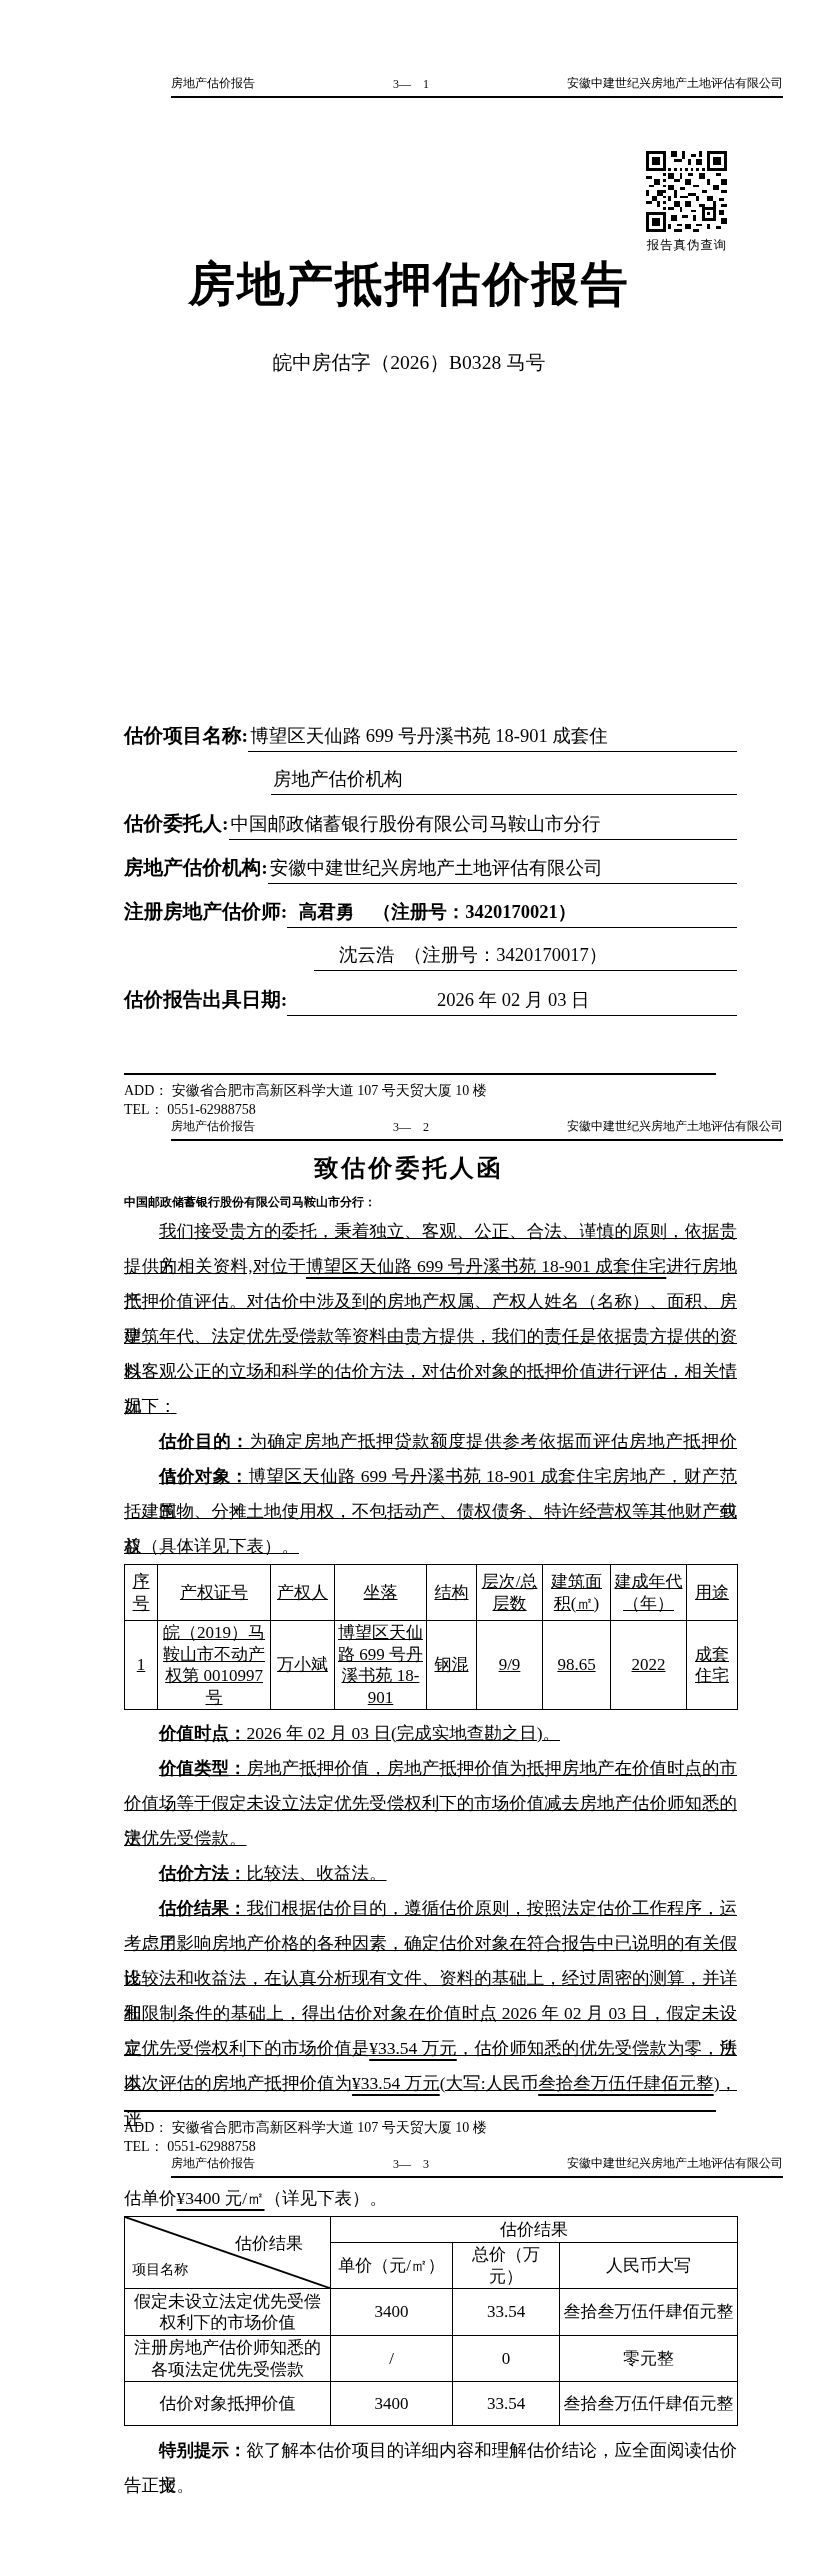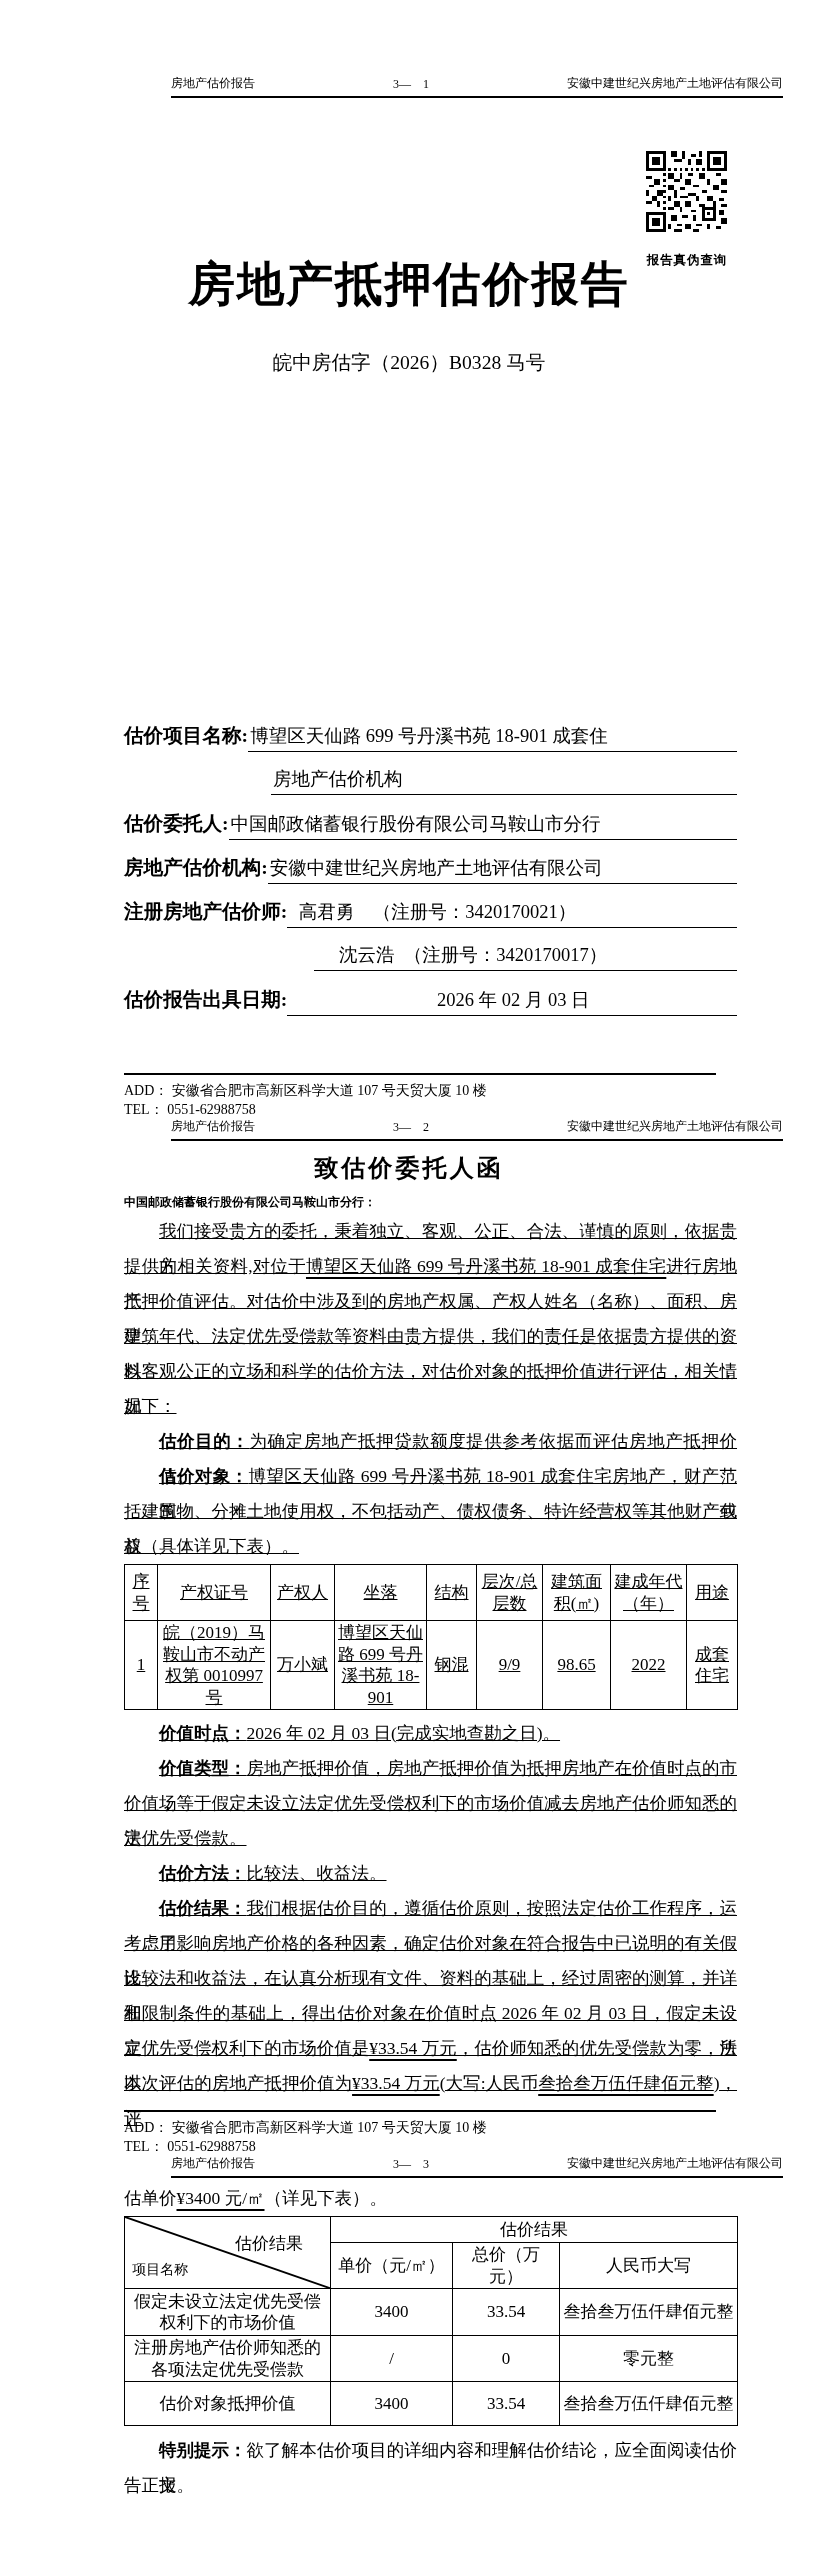--- a/index.html
+++ b/index.html
@@ -5,21 +5,21 @@
   html,body{margin:0;padding:0;background:#ffffff;}
   body{width:818px;height:3269px;position:relative;font-family:"Liberation Serif","DejaVu Serif",serif;color:#000;}
   .page{position:absolute;left:0;width:818px;}
   
   .runhead{position:absolute;left:124px;width:612px;display:flex;justify-content:space-between;align-items:flex-end;font-size:12px;border-bottom:2.1px solid #000;padding-bottom:3.6px;margin-left:47px;}
   .runhead .c{white-space:pre;}
   .runfoot{position:absolute;left:124px;width:592px;border-top:2.1px solid #000;padding-top:7.2px;font-size:14px;line-height:18.5px;}
   
   .qr-wrap{position:absolute;left:646px;top:151px;width:82px;text-align:center;}
   .qr-wrap svg{display:block;}
-  .qr-cap{font-size:12.4px;margin-top:20px;letter-spacing:1px;font-weight:bold;}
+  .qr-cap{font-size:12.4px;margin-top:5px;letter-spacing:1px;}
   .cover-title{position:absolute;top:253px;left:0;width:100%;text-align:center;font-size:47px;font-weight:bold;letter-spacing:2.1px;}
   .doc-no{position:absolute;top:349px;left:0;width:100%;text-align:center;font-size:19.6px;}
   .fields{position:absolute;left:124px;top:721px;width:613px;}
   .fline{display:flex;align-items:baseline;font-size:18.5px;line-height:29px;height:30px;margin-bottom:14px;}
   .flabel{font-weight:bold;font-size:19.6px;white-space:nowrap;flex:0 0 auto;}
   .fval{flex:1 1 auto;border-bottom:1.5px solid #000;white-space:nowrap;padding-left:2.1px;}
   .fval.center{text-align:center;}
   .fspacer{flex:0 0 auto;}
   
   .flow{position:absolute;left:124px;width:613px;}
@@ -166,21 +166,21 @@
     <div class="fline">
       <span class="flabel">估价委托人:</span>
       <span class="fval">中国邮政储蓄银行股份有限公司马鞍山市分行</span>
     </div>
     <div class="fline">
       <span class="flabel">房地产估价机构:</span>
       <span class="fval">安徽中建世纪兴房地产土地评估有限公司</span>
     </div>
     <div class="fline">
       <span class="flabel">注册房地产估价师:</span>
-      <span class="fval" style="white-space:pre;">  高君勇    （注册号：3420170021）</span>
+      <span class="fval" style="white-space:pre;font-weight:bold;">  高君勇    （注册号：3420170021）</span>
     </div>
     <div class="fline">
       <span class="fspacer" style="width:190px;"></span>
       <span class="fval" style="white-space:pre;padding-left:25px;">沈云浩  （注册号：3420170017）</span>
     </div>
     <div class="fline">
       <span class="flabel">估价报告出具日期:</span>
       <span class="fval center">2026 年 02 月 03 日</span>
     </div>
   </div>

